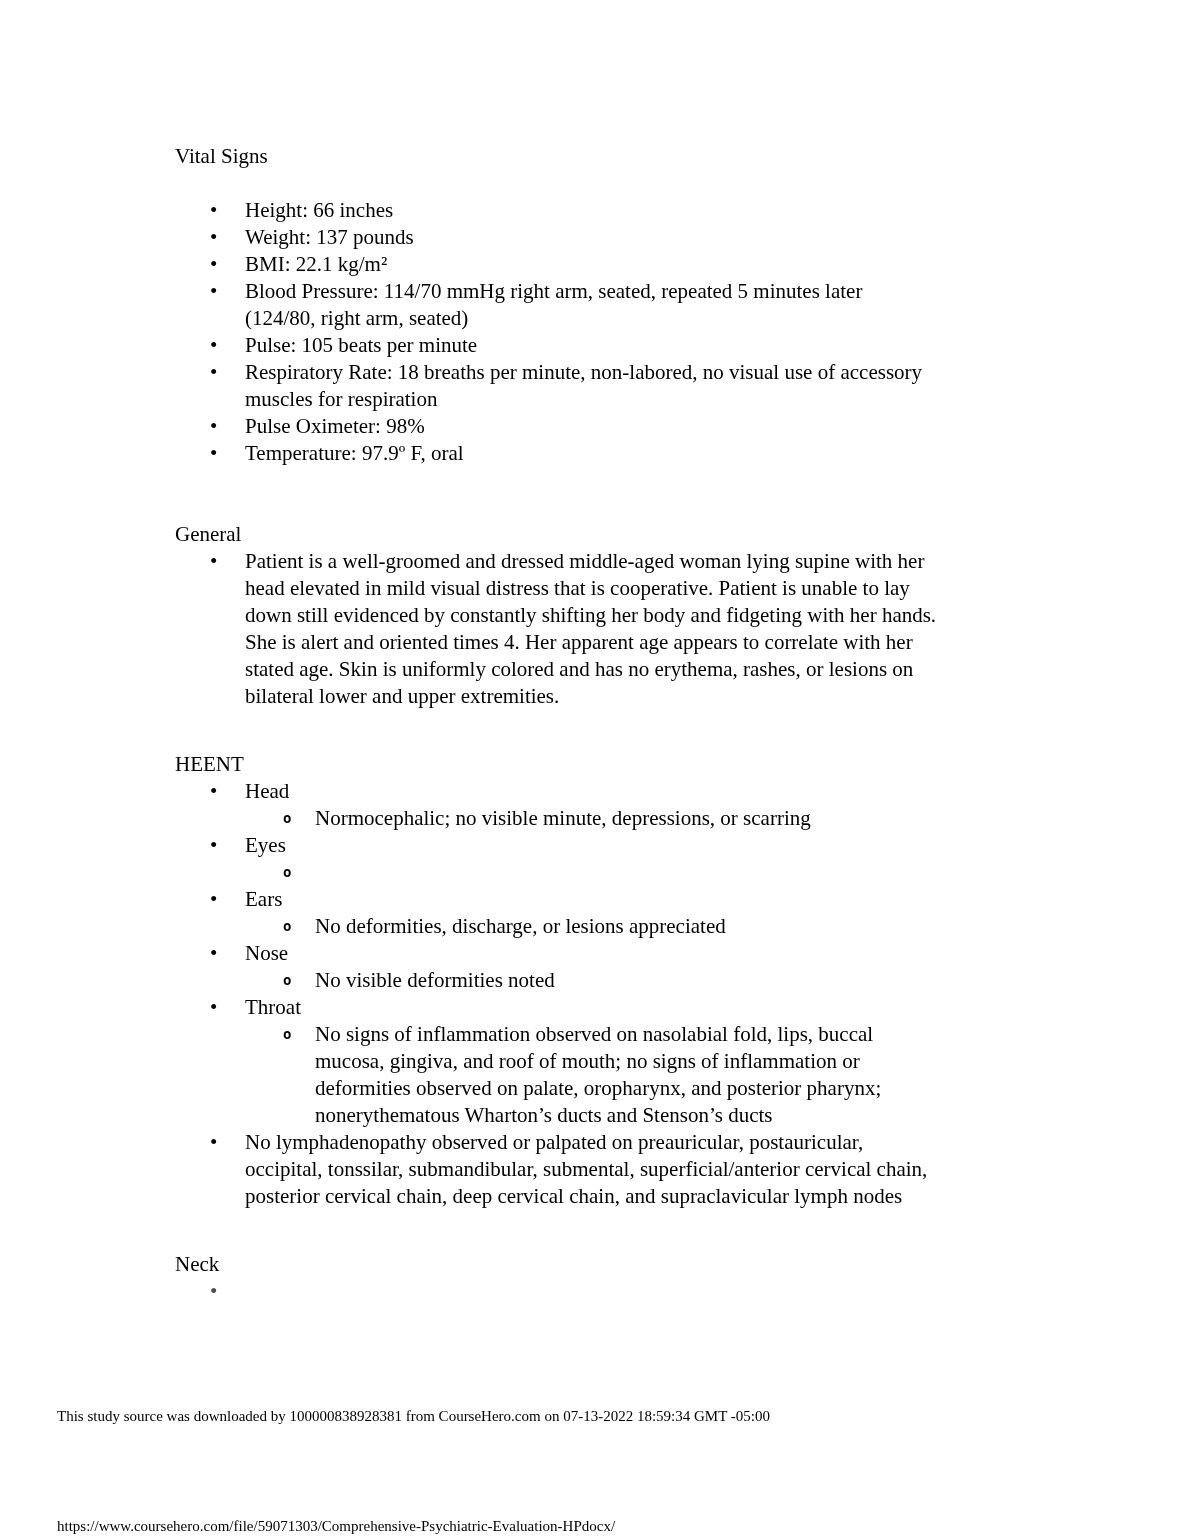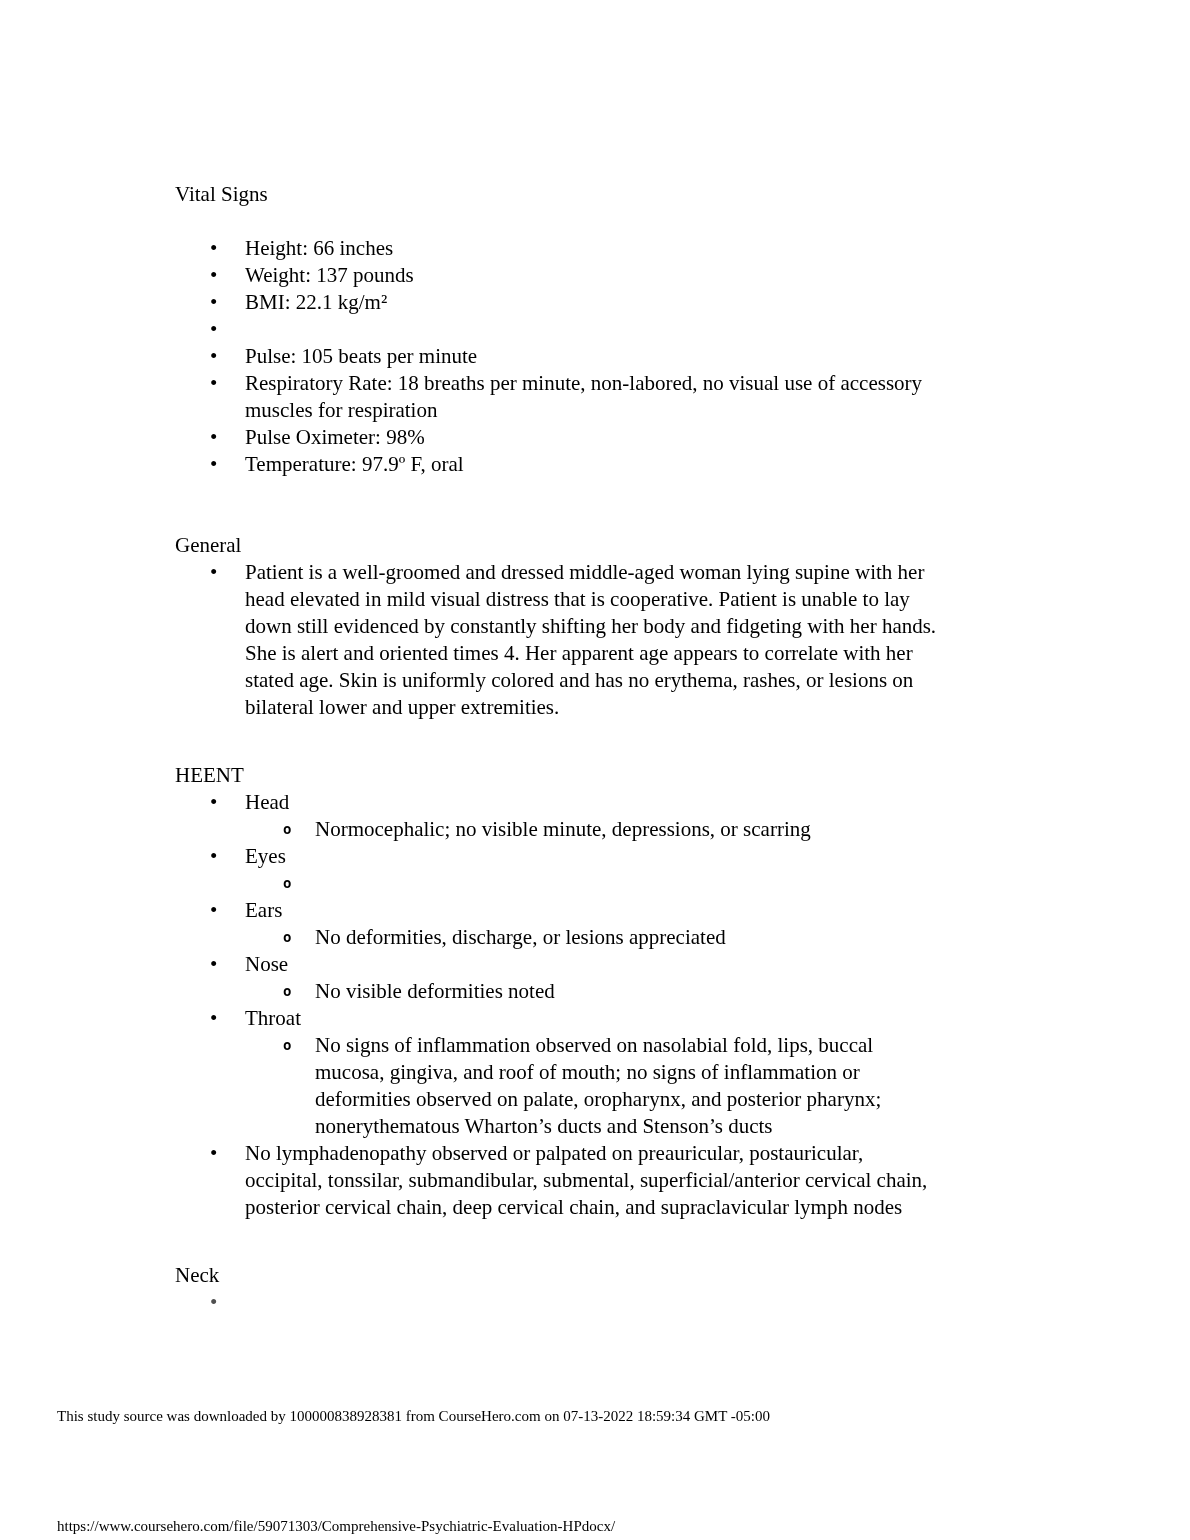--- a/index.html
+++ b/index.html
@@ -13,21 +13,21 @@
     line-height: 27px;
     color: #000000;
     overflow: hidden;
   }
   .doc {
     position: absolute;
     top: 143px;
     left: 175px;
     width: 880px;
   }
-  .heading { white-space: pre; margin-top: 38px; }
+  .heading { white-space: pre; }
   .sec-gap-1 { margin-top: 41px; }   
   .sec-gap-2 { margin-top: 54px; }   
   .list-gap  { margin-top: 27px; }   
 
   .li { display: flex; align-items: flex-start; }
   .l1 { margin-left: 35px; }
   .l2 { margin-left: 108px; }
   .marker {
     flex: none;
     width: 35px;
@@ -72,20 +72,22 @@
       <div class="li l1">
         <span class="marker">•</span>
         <div class="txt">Weight: 137 pounds</div>
       </div>
       <div class="li l1">
         <span class="marker">•</span>
         <div class="txt">BMI: 22.1 kg/m²</div>
       </div>
       <div class="li l1">
         <span class="marker">•</span>
+        <div class="txt">Blood Pressure: 114/70 mmHg right arm, seated, repeated 5 minutes later
+(124/80, right arm, seated)</div>
       </div>
       <div class="li l1">
         <span class="marker">•</span>
         <div class="txt">Pulse: 105 beats per minute</div>
       </div>
       <div class="li l1">
         <span class="marker">•</span>
         <div class="txt">Respiratory Rate: 18 breaths per minute, non-labored, no visual use of accessory
 muscles for respiration</div>
       </div>

